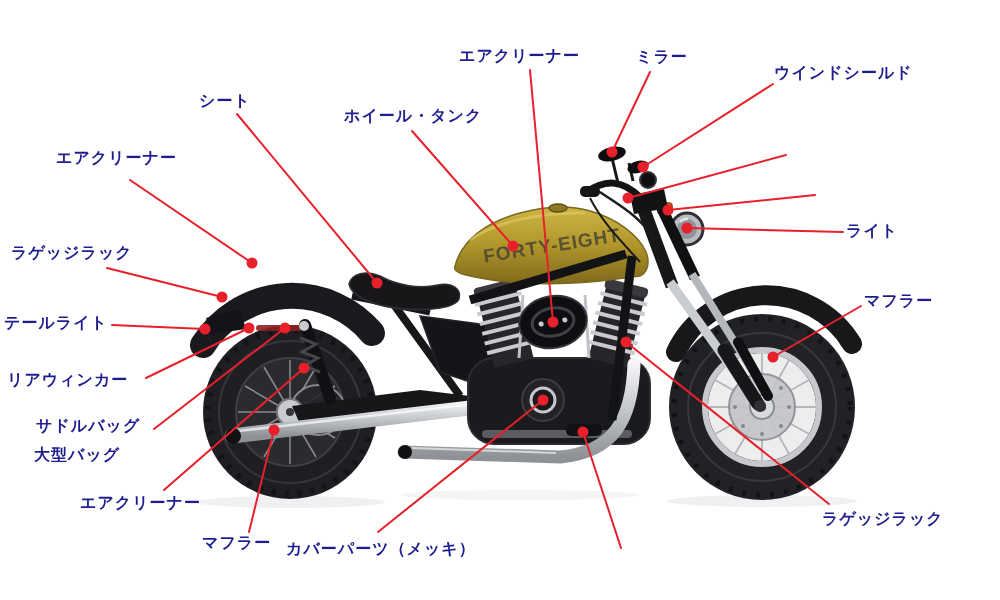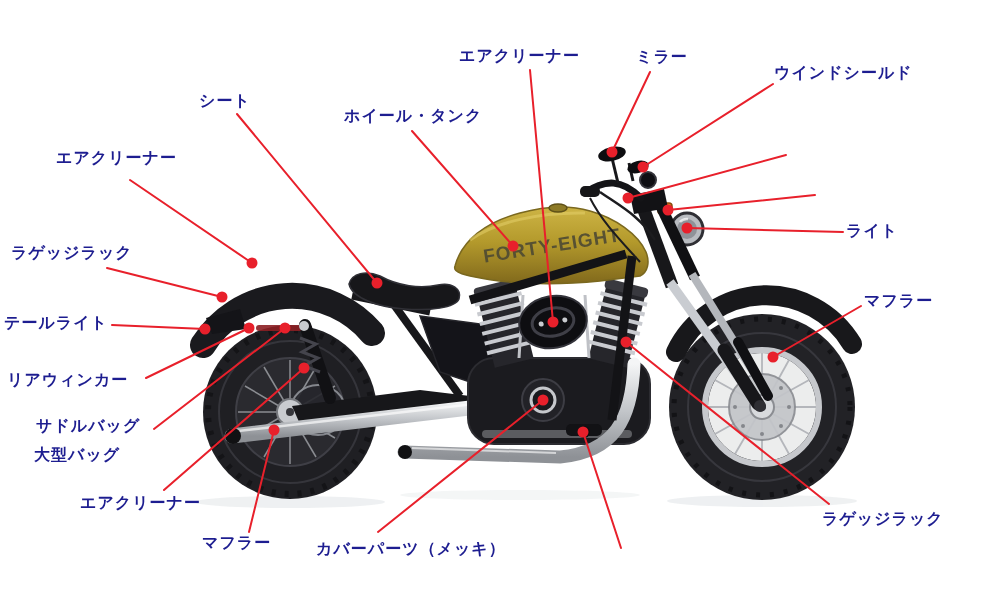--- a/index.html
+++ b/index.html
@@ -284,16 +284,16 @@
   <div class="label" style="left:56px;top:149px">エアクリーナー</div>
   <div class="label" style="left:846px;top:222px">ライト</div>
   <div class="label" style="left:11px;top:244px">ラゲッジラック</div>
   <div class="label" style="left:4px;top:314px">テールライト</div>
   <div class="label" style="left:864px;top:292px">マフラー</div>
   <div class="label" style="left:7px;top:371px">リアウィンカー</div>
   <div class="label" style="left:36px;top:417px">サドルバッグ</div>
   <div class="label" style="left:34px;top:446px">大型バッグ</div>
   <div class="label" style="left:80px;top:494px">エアクリーナー</div>
   <div class="label" style="left:202px;top:534px">マフラー</div>
-  <div class="label" style="left:316px;top:540px">カバーパーツ（メッキ）</div>
+  <div class="label" style="left:286px;top:540px">カバーパーツ（メッキ）</div>
   <div class="label" style="left:822px;top:510px">ラゲッジラック</div>
 
 </div>
 
 </body></html>

